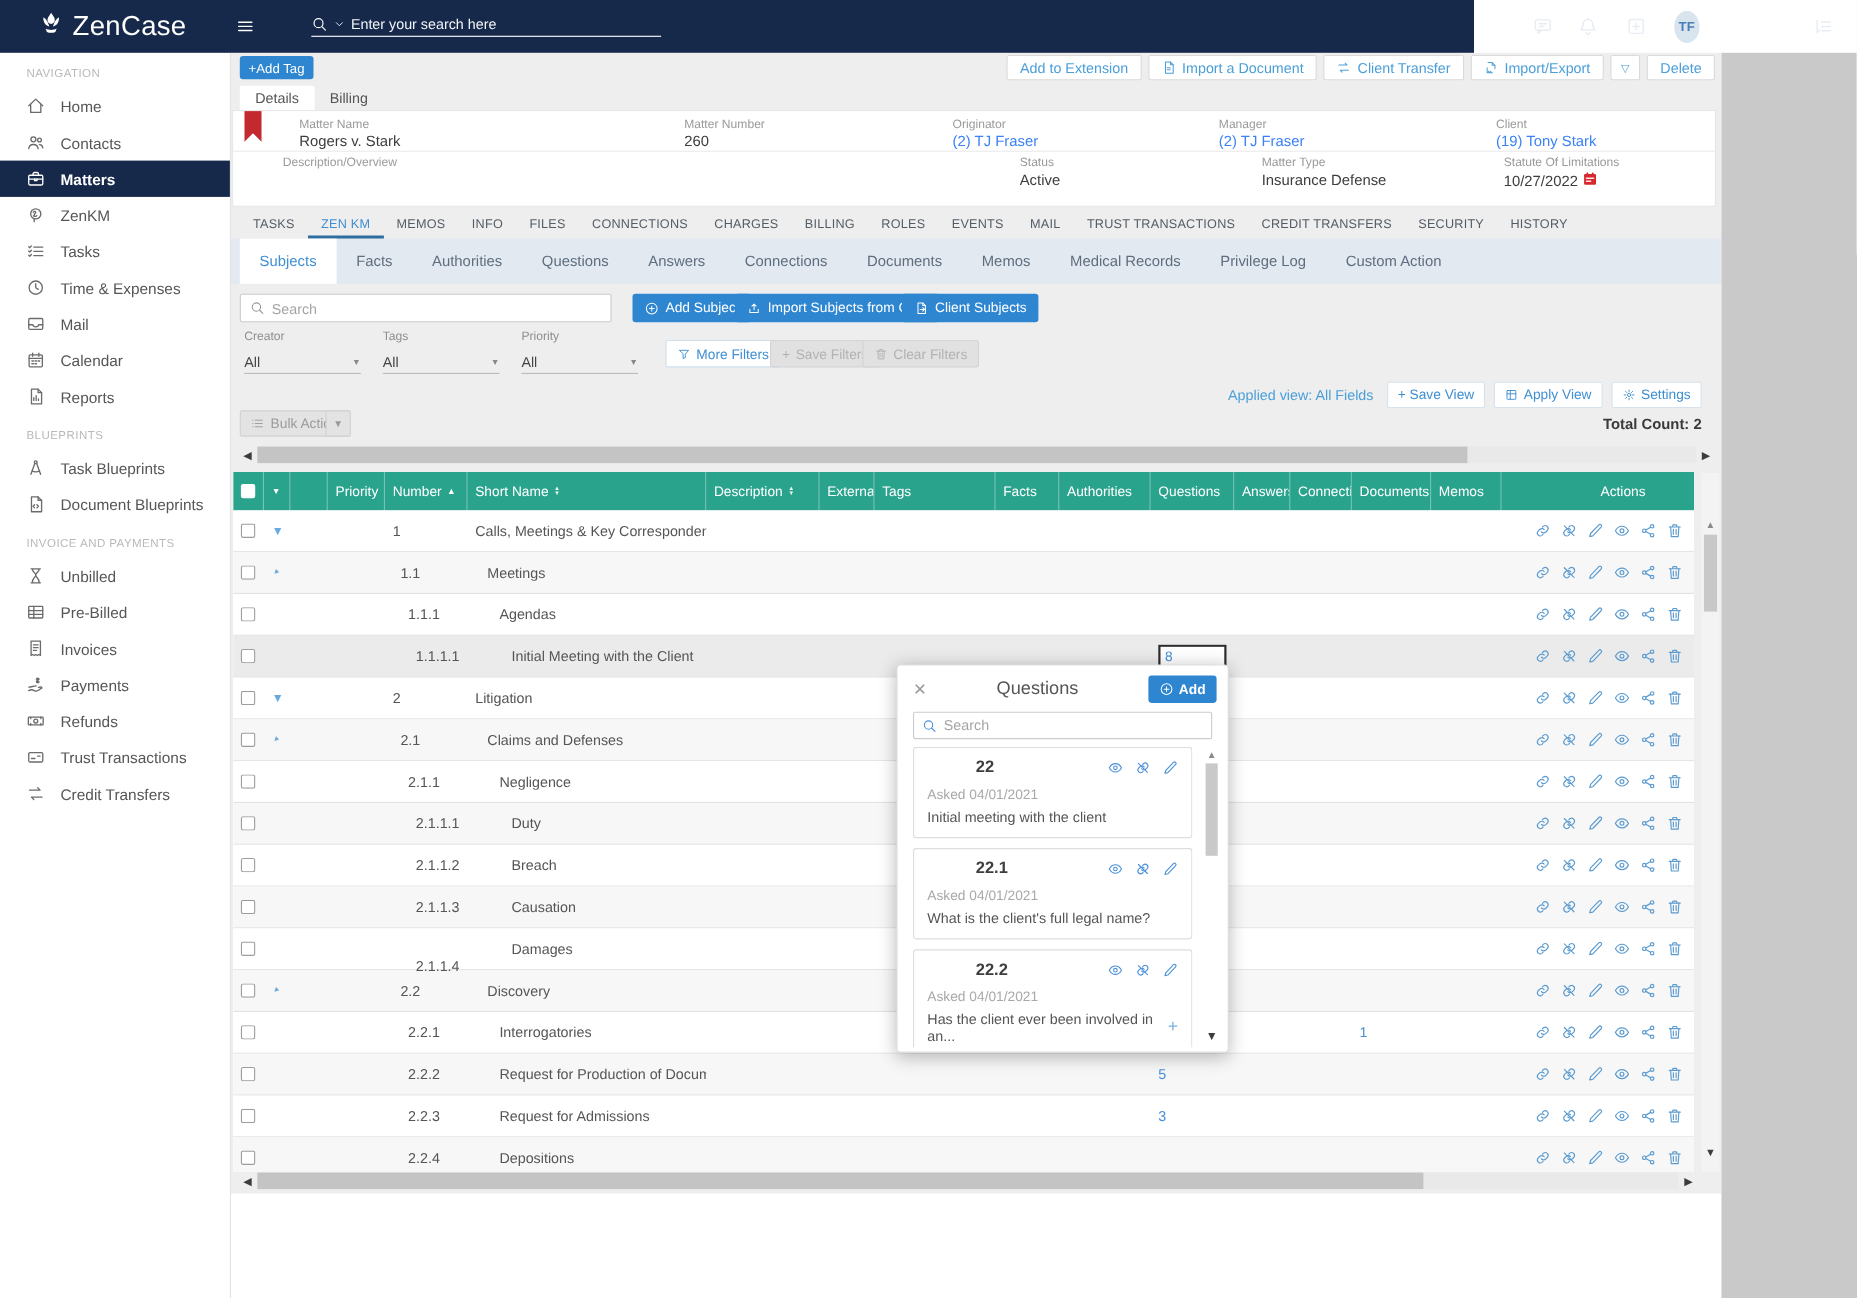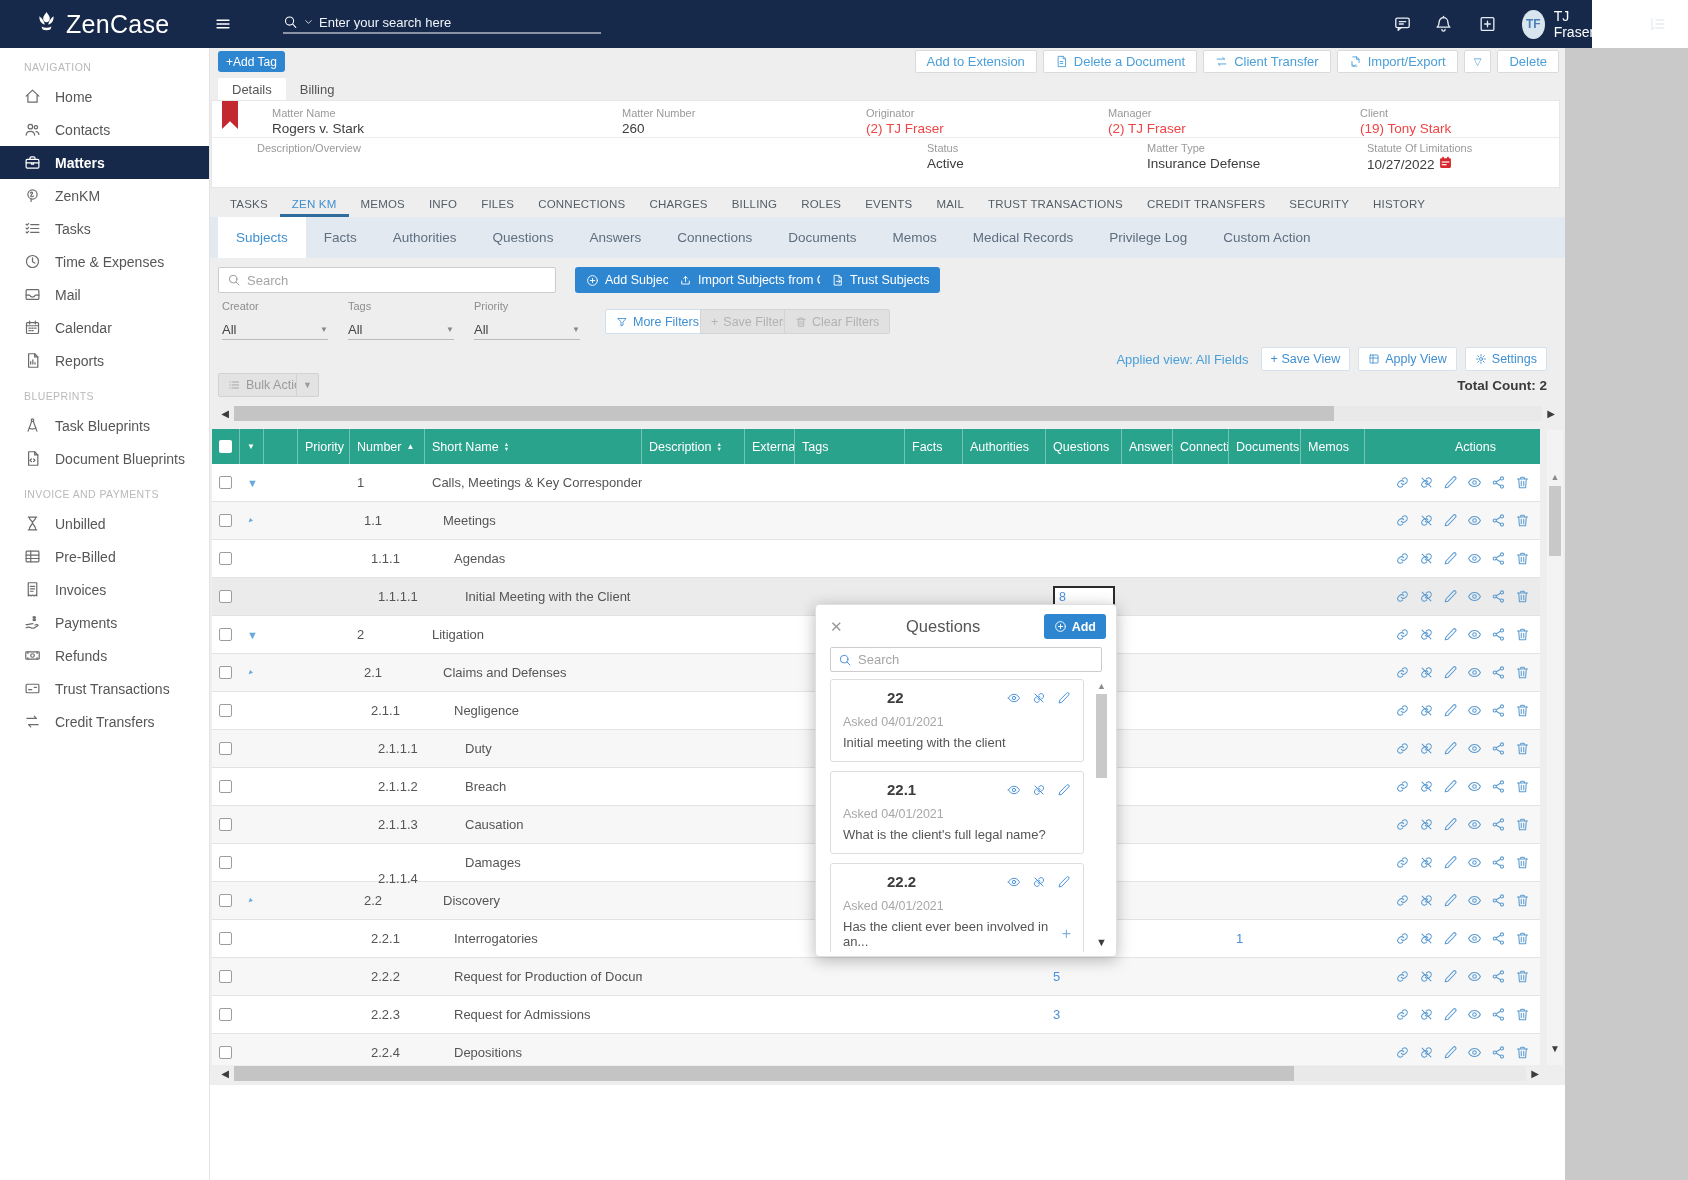--- a/index.html
+++ b/index.html
@@ -2,21 +2,21 @@
 <html><head>
 <meta charset="utf-8">
 <style>
   * { margin:0; padding:0; box-sizing:border-box; }
   html,body { width:1688px; height:1180px; }
   body { font-family:"Liberation Sans",sans-serif; background:#fff; position:relative; overflow:hidden; color:#444; }
   .i svg { fill:none; stroke:currentColor; stroke-width:1.7; stroke-linecap:round; stroke-linejoin:round; display:block; }
   button { font-family:inherit; cursor:pointer; }
 
   
-  .topbar { position:absolute; left:0; top:0; width:1592px; height:48px; background:#16294a; color:#fff; z-index:30; }
+  .topbar { position:absolute; left:0; top:0; width:1340px; height:48px; background:#16294a; color:#fff; z-index:30; }
   .topbar > * { position:absolute; top:50%; transform:translateY(-50%); }
   .logo { left:34px; display:flex; align-items:center; gap:7px; }
   .logo-text { font-size:25px; font-weight:400; letter-spacing:.3px; color:#fff; }
   .burger { left:214px; color:#fff; background:none; border:none; }
   .tb-search { left:283px; width:318px; display:flex; align-items:center; gap:5px; border-bottom:1px solid #fff; padding-bottom:3px; }
   .tb-search input { background:transparent; border:none; outline:none; color:#fff; font-size:13px; width:100%; }
   .tb-search input::placeholder { color:#f2f5f9; }
   .tb-ico { background:none; border:none; color:#e8edf4; }
   .chat-b { left:1393px; } .bell-b { left:1434px; } .plus-b { left:1478px; }
   .tb-user { left:1522px; display:flex; align-items:center; gap:9px; cursor:pointer; }
@@ -46,21 +46,21 @@
   .detail-tabs { position:absolute; left:8px; top:30px; display:flex; }
   .dtab { height:23px; padding:0 14px; font-size:13px; color:#555; display:flex; align-items:center; cursor:pointer; }
   .dtab.active { background:#fff; border-radius:2px 2px 0 0; }
 
   .matter-panel { position:absolute; left:2px; top:53px; right:6px; height:86px; background:#fff; box-shadow:0 0 0 1px #e7e7e7; }
   .bookmark { position:absolute; left:10px; top:0; width:16px; height:28px; background:#c22a30; clip-path:polygon(0 0,100% 0,100% 100%,50% 72%,0 100%); }
   .panel-divider { position:absolute; left:0; right:0; top:36px; border-top:1px solid #ececec; }
   .fld { position:absolute; }
   .fld-label { font-size:11px; color:#9a9a9a; }
   .fld-value { font-size:13.5px; color:#3d3d3d; margin-top:2px; display:flex; align-items:center; gap:4px; }
-  .fld-value.link { color:#ef4444; cursor:pointer; }
+  .fld-value.link { color:#3b82f6; cursor:pointer; }
 
   .main-tabs { position:absolute; left:8px; top:142px; height:27px; display:flex; }
   .mtab { padding:0 12px; font-size:11.5px; color:#545d66; letter-spacing:.2px; display:flex; align-items:center; cursor:pointer; }
   .mtab.active { color:#3f8fd1; box-shadow:inset 0 -3px 0 #2f6d9e; }
 
   .sub-tabs { position:absolute; left:0; top:169px; right:0; height:41px; background:#e2e9f1; display:flex; padding-left:8px; }
   .stab { padding:0 18px; font-size:13.5px; color:#5f6e7e; display:flex; align-items:center; cursor:pointer; }
   .stab.active { background:#fff; color:#3f8fd1; }
 
   .toolbar-row { position:absolute; left:0; top:219px; right:0; height:27px; }
@@ -391,21 +391,21 @@
       <button class="hbtn">
         <span>Add to Extension</span>
       </button>
       <button class="hbtn">
         <span class="i">
           <svg viewBox="0 0 24 24" width="13" height="13">
             <path d="M6.5 2.5H15l4.5 4.5v14.5h-13z"></path>
             <path d="M15 2.5V7h4.5M9.5 12h5M9.5 15.5h5"></path>
           </svg>
         </span>
-        <span>Delete a Document</span>
+        <span>Import a Document</span>
       </button>
       <button class="hbtn">
         <span class="i">
           <svg viewBox="0 0 24 24" width="13" height="13">
             <path d="M4 7.5h13.5m0 0-3-3M20 16.5H6.5m0 0 3 3"></path>
           </svg>
         </span>
         <span>Client Transfer</span>
       </button>
       <button class="hbtn">
@@ -539,21 +539,21 @@
       <span>Import Subjects from CSV</span>
     </button>
     <button class="bbtn" style="left:610px">
       <span class="i">
           <svg viewBox="0 0 24 24" width="13" height="13">
             <path d="M6.5 2.5h8L19 7v13.5H6.5z"></path>
             <path d="M14.5 2.5V7H19"></path>
             <path d="M10 13.5h7M14.5 10.5l3 3-3 3"></path>
           </svg>
         </span>
-      <span>Trust Subjects</span>
+      <span>Client Subjects</span>
     </button>
   </div>
 
   <div class="filter-row">
     <span class="lone-caret">▼</span>
     <button class="wbtn" style="left:387px">
       <span class="i">
           <svg viewBox="0 0 24 24" width="12" height="12">
             <path d="M4 5h16l-6 7v6l-4 2v-8z"></path>
           </svg>

